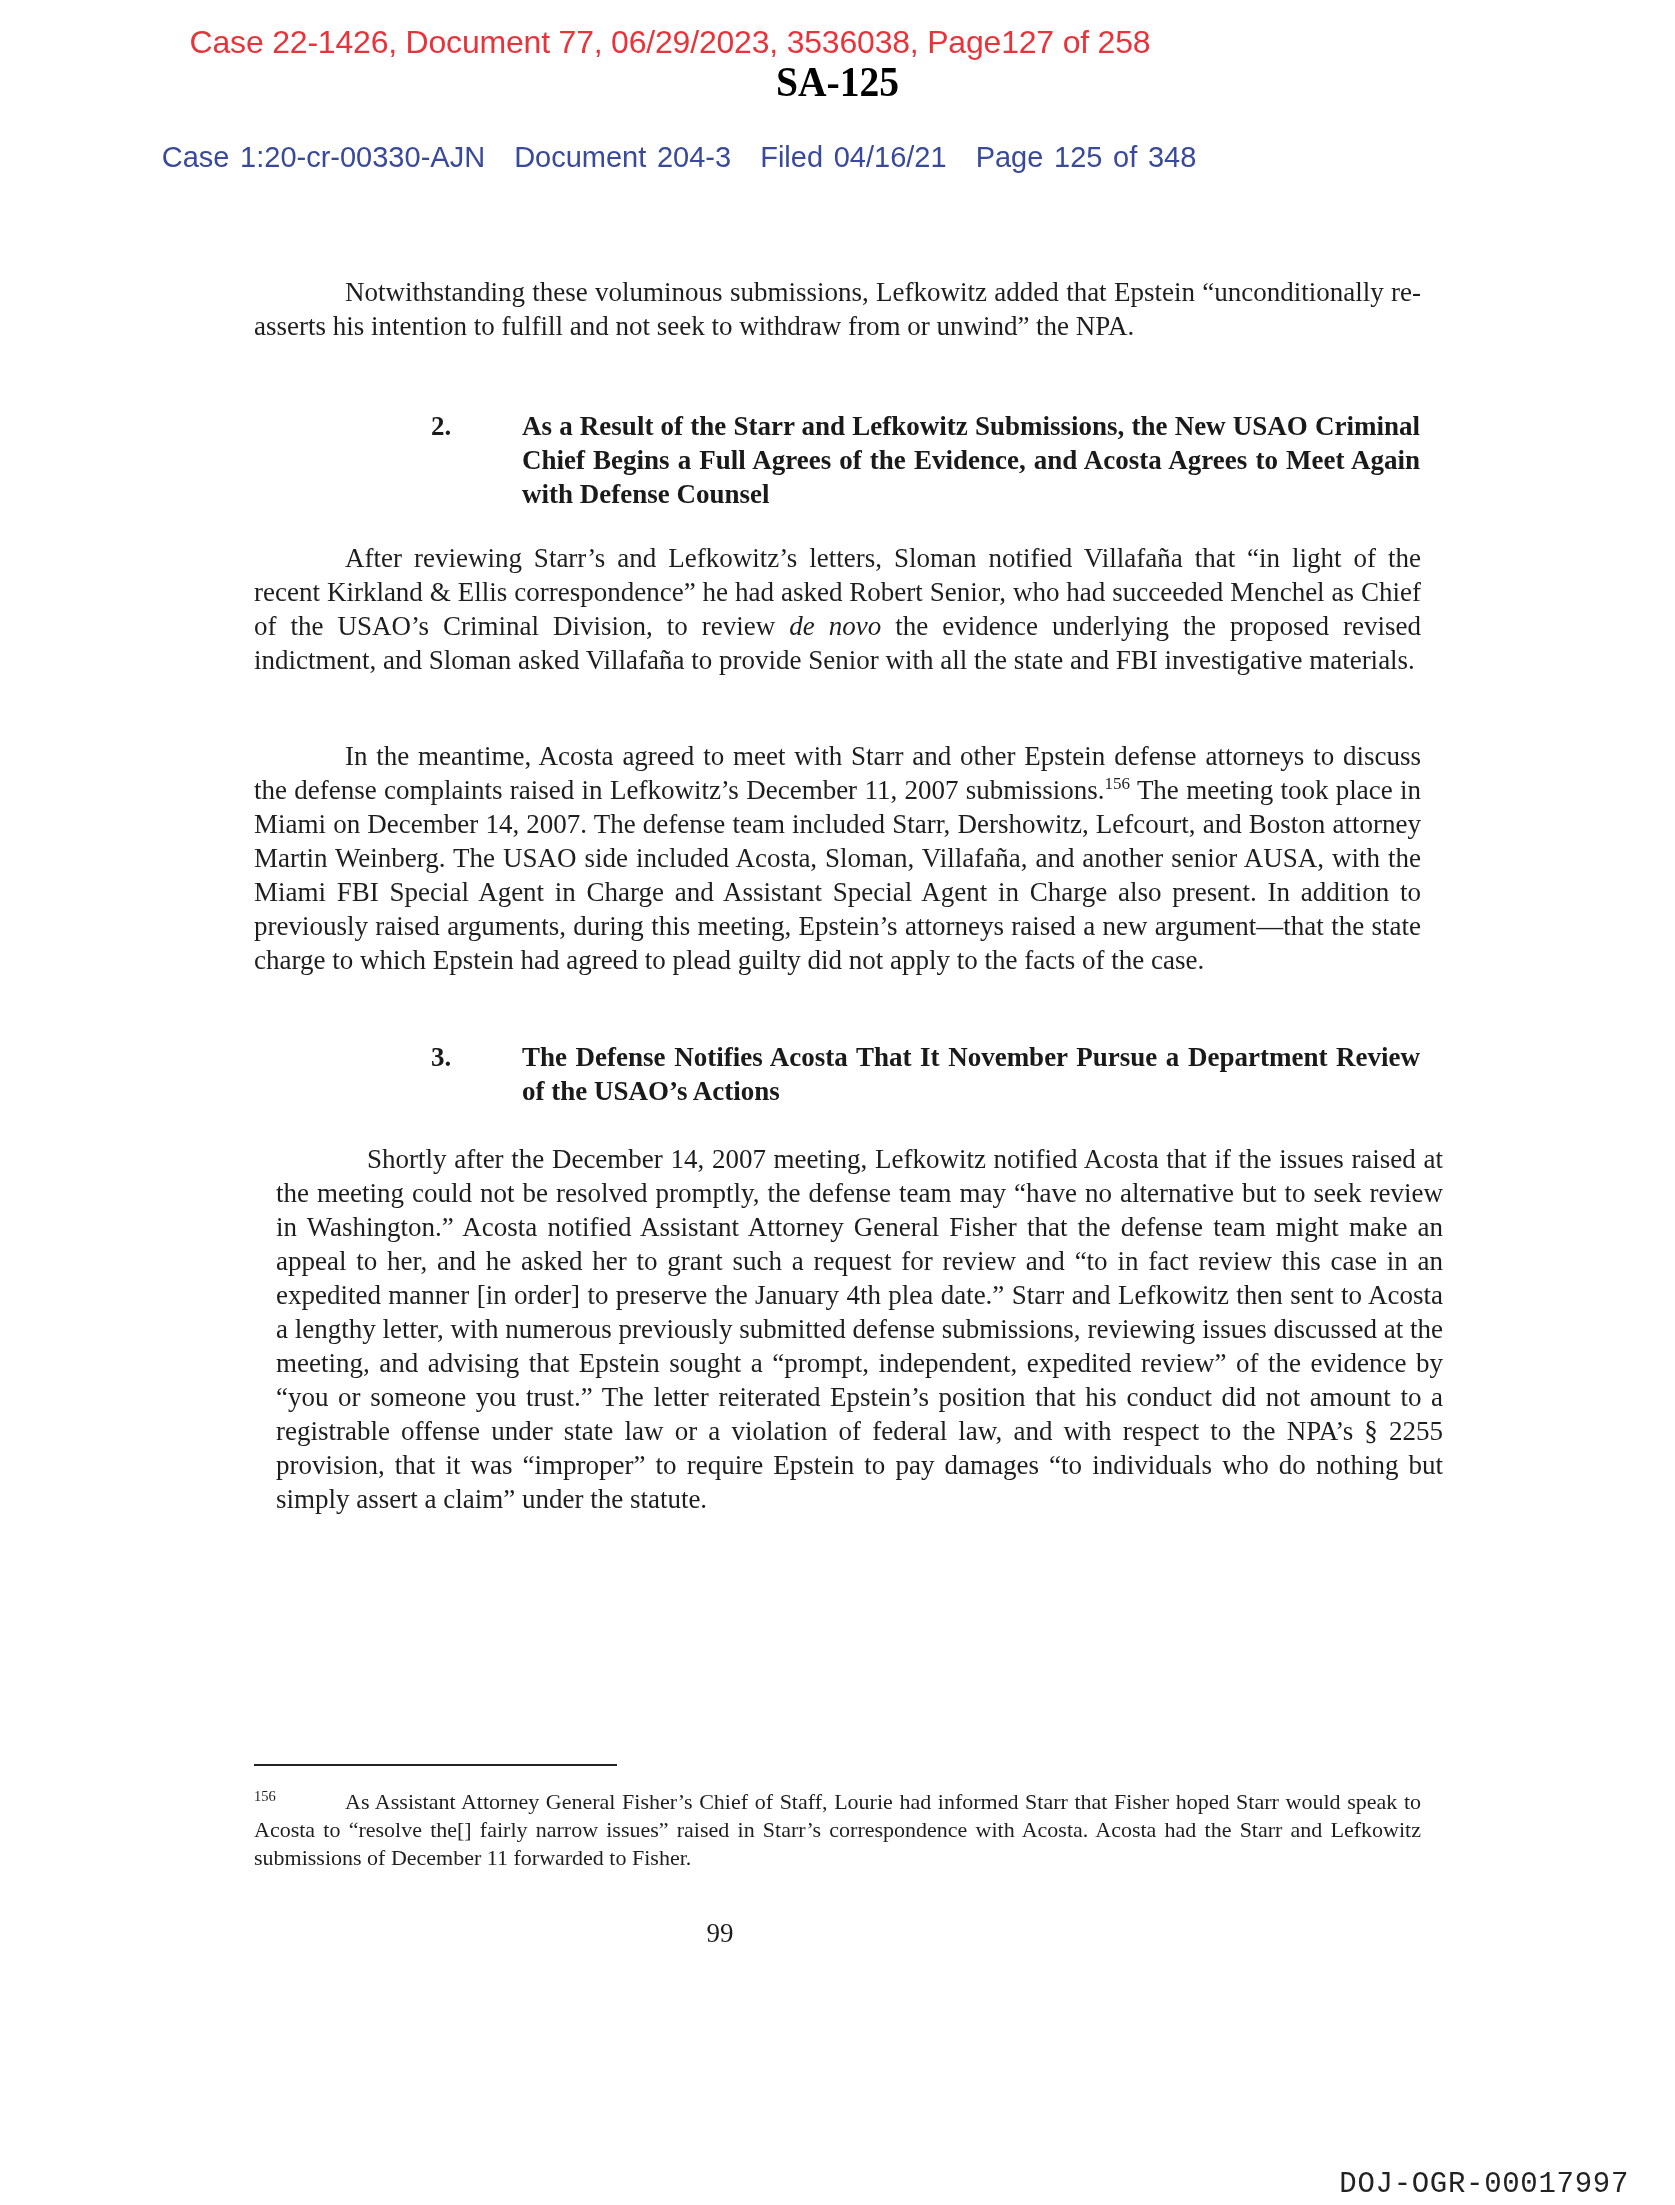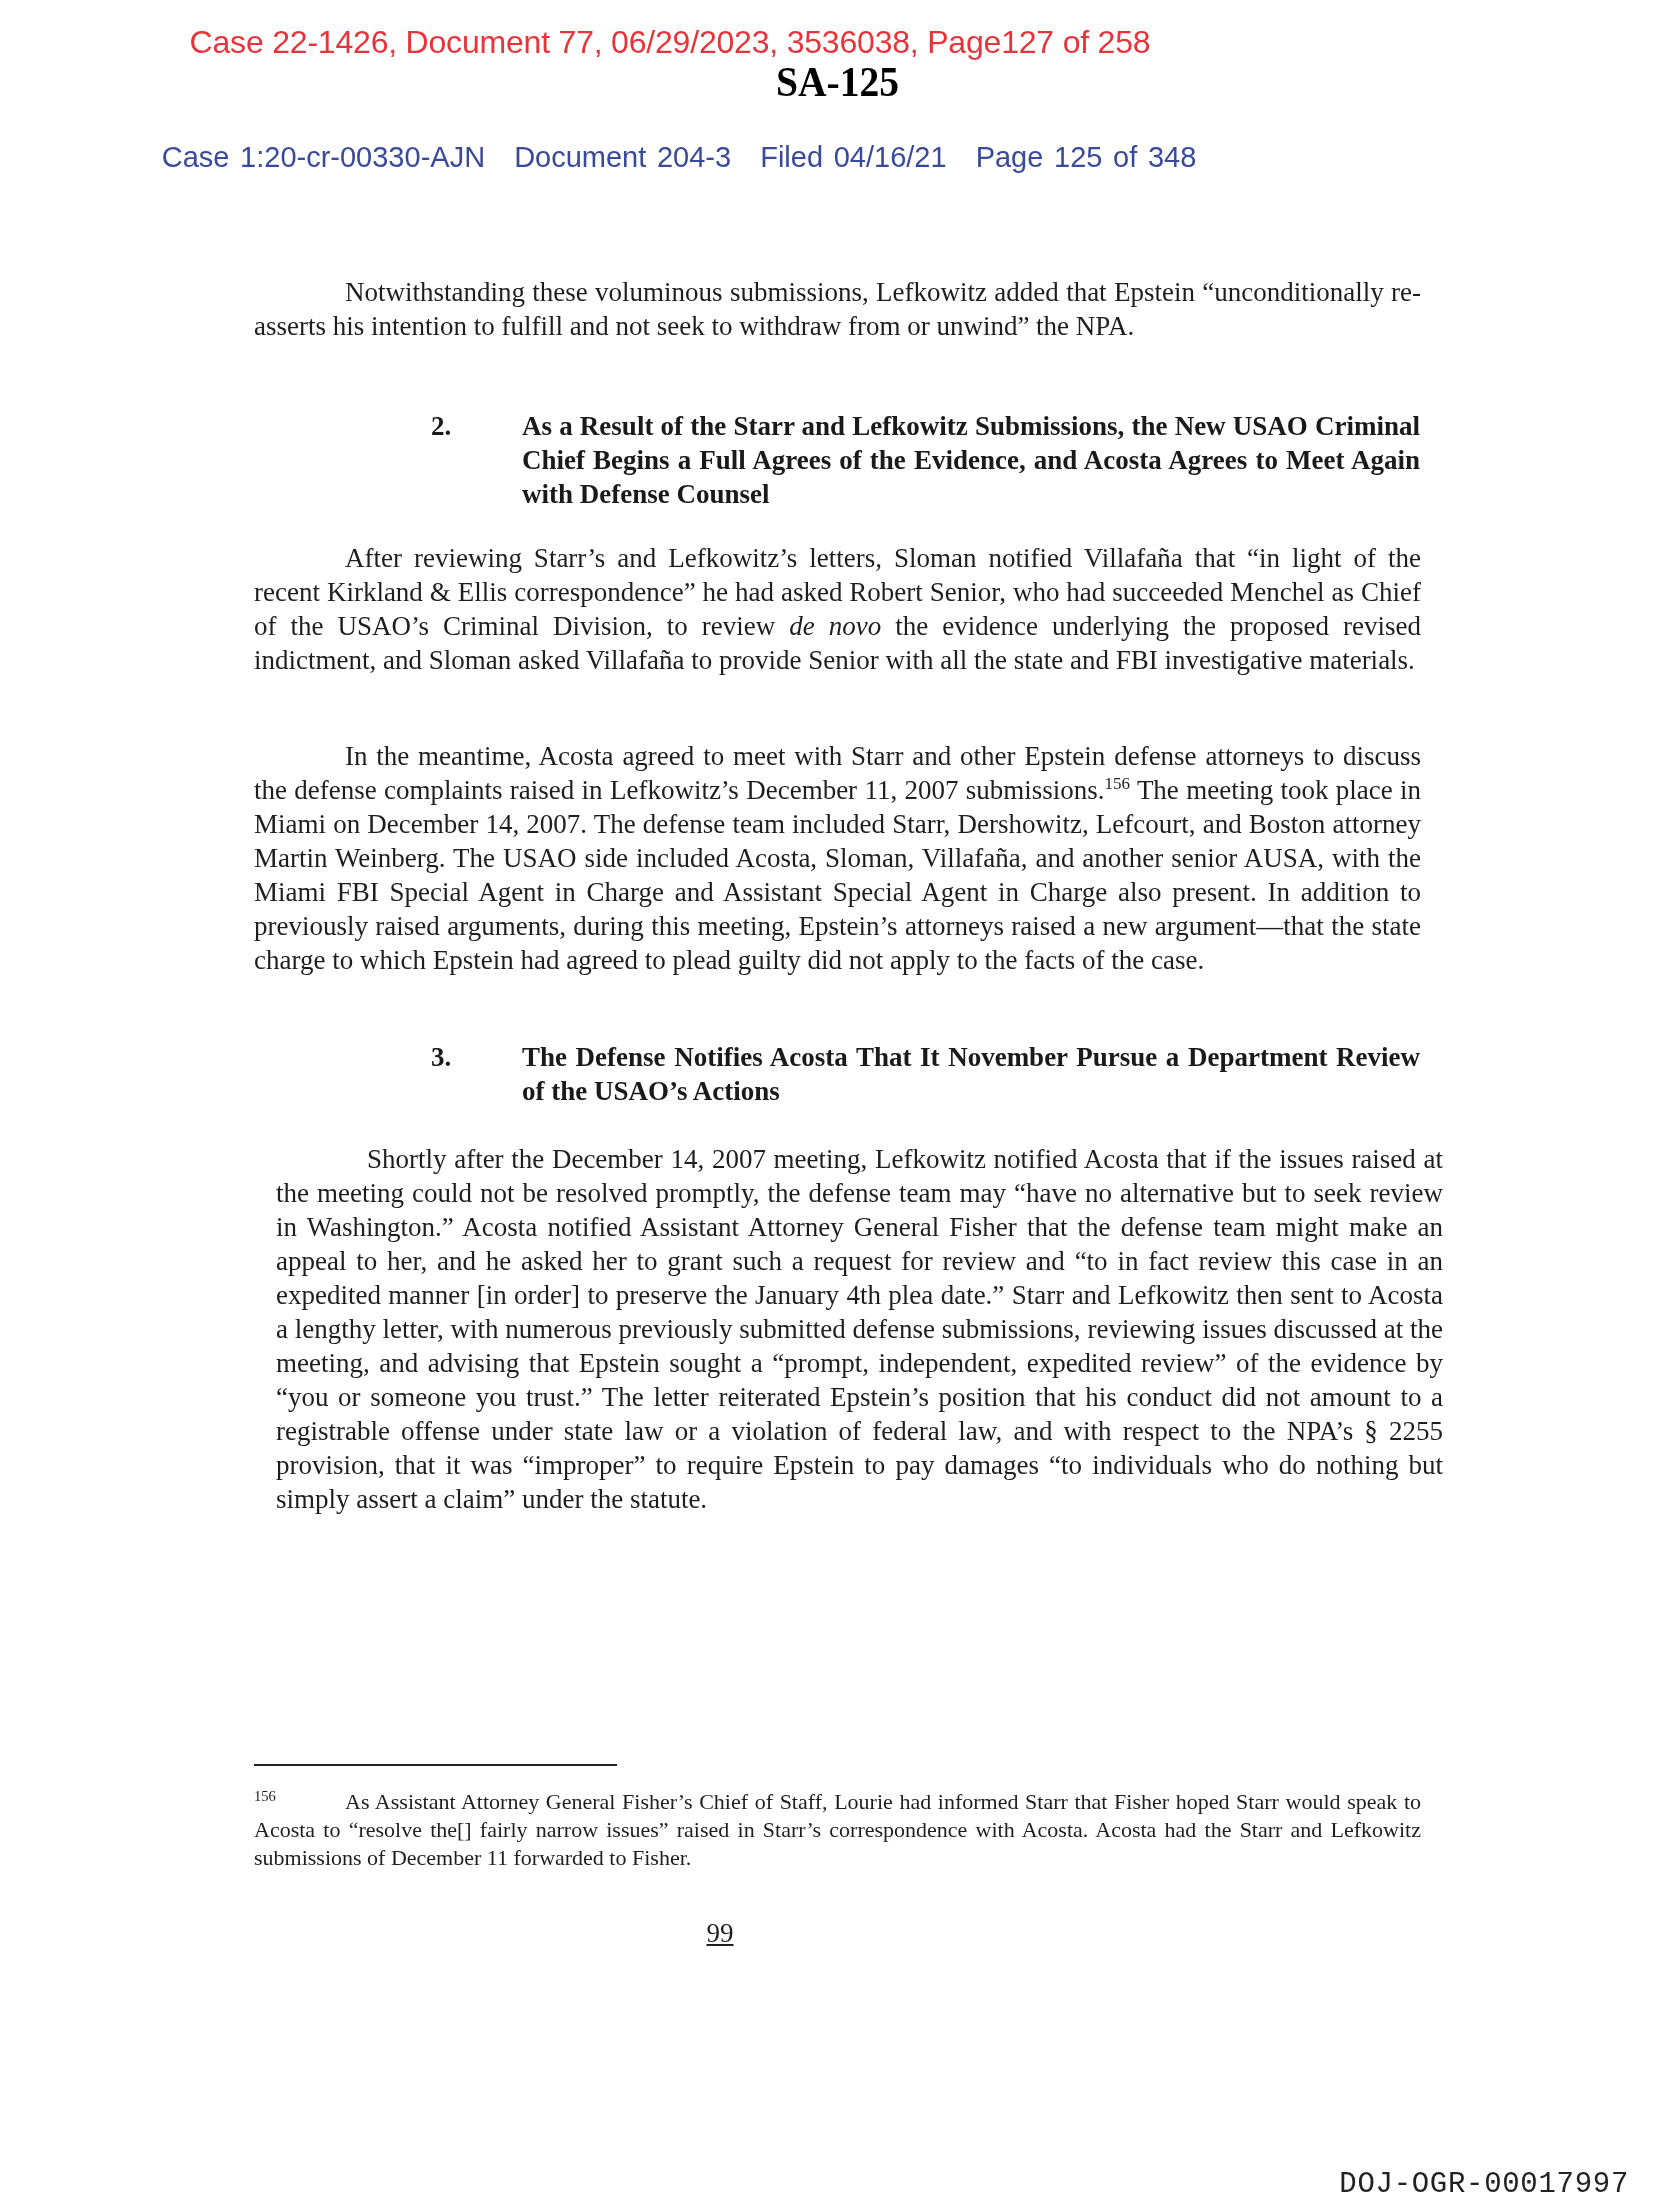--- a/index.html
+++ b/index.html
@@ -121,21 +121,20 @@
       width: 91px;
     }
     .page-number {
       position: absolute;
       left: 0;
       width: 1440px;
       top: 1918px;
       text-align: center;
       font-size: 27px;
       color: #1e1e1e;
-      text-decoration: underline;
     }
     .bates {
       position: absolute;
       right: 46px;
       top: 2168px;
       font-family: "Liberation Mono", "DejaVu Sans Mono", monospace;
       font-size: 29px;
       color: #222;
       letter-spacing: 0.7px;
     }

